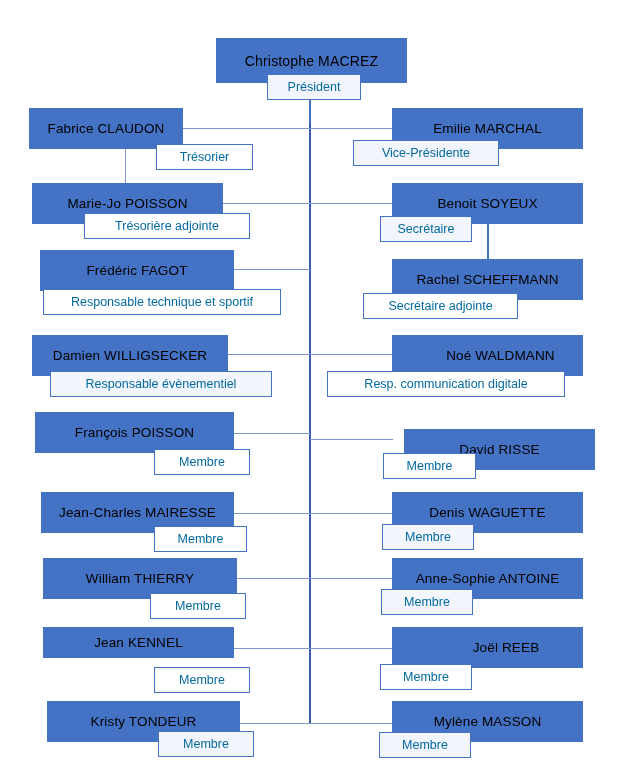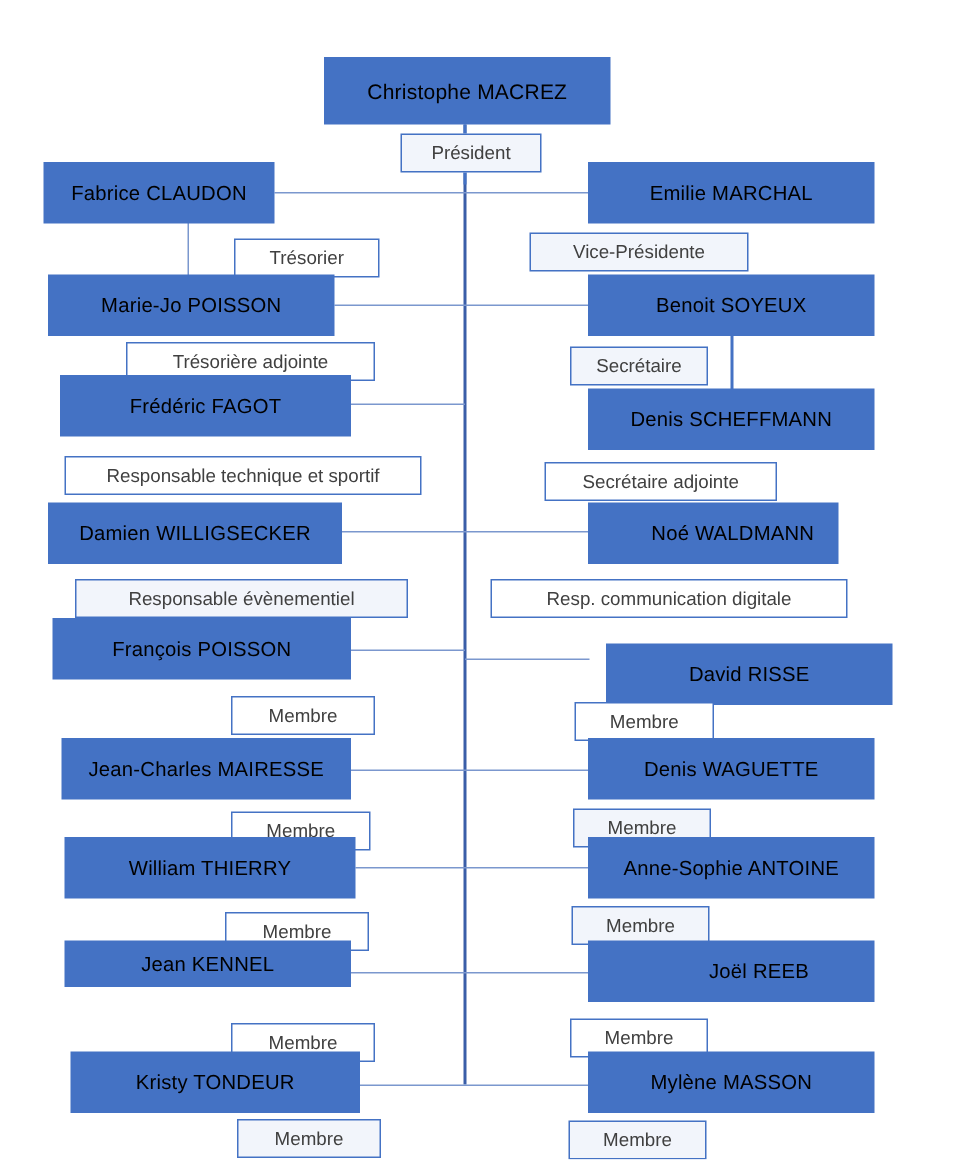--- a/index.html
+++ b/index.html
@@ -43,30 +43,29 @@
     white-space: nowrap;
   }
   .node.root {
     font-size: 14px;
   }
   
   .role {
     position: absolute;
     background: #FFFFFF;
     border: 1px solid #4472C4;
-    color: #404040;
+    color: #0369a1;
     font-size: 12.5px;
     display: flex;
     align-items: center;
     justify-content: center;
     box-sizing: border-box;
     padding: 0 7px;
     white-space: nowrap;
     height: 26px;
-    margin-top: 15px;
   }
   .role.tinted {
     background: #F2F5FB;
   }
 </style>
 </head>
 <body>
 
 <div id="chart">
 
@@ -127,24 +126,24 @@
 
   <div class="node" style="left:47px; top:701px; width:193px; height:41px;">Kristy TONDEUR</div>
   <div class="role tinted" style="left:158px; top:731px; width:96px;">Membre</div>
 
   <div class="node" style="left:392px; top:108px; width:191px; height:41px;">Emilie MARCHAL</div>
   <div class="role tinted" style="left:353px; top:140px; width:146px;">Vice-Présidente</div>
 
   <div class="node" style="left:392px; top:183px; width:191px; height:41px;">Benoit SOYEUX</div>
   <div class="role tinted" style="left:380px; top:216px; width:92px;">Secrétaire</div>
 
-  <div class="node" style="left:392px; top:259px; width:191px; height:41px;">Denis SCHEFFMANN</div>
+  <div class="node" style="left:392px; top:259px; width:191px; height:41px;">Rachel SCHEFFMANN</div>
   <div class="role" style="left:363px; top:293px; width:155px;">Secrétaire adjointe</div>
 
-  <div class="node" style="left:392px; top:335px; width:167px; height:41px;padding-left:32px;">Noé WALDMANN</div>
+  <div class="node" style="left:392px; top:335px; width:191px; height:41px;padding-left:32px;">Noé WALDMANN</div>
   <div class="role" style="left:327px; top:371px; width:238px;">Resp. communication digitale</div>
 
   <div class="node" style="left:404px; top:417px; width:191px; height:41px;margin-top:12px;">David RISSE</div>
   <div class="role" style="left:383px; top:453px; width:93px;">Membre</div>
 
   <div class="node" style="left:392px; top:492px; width:191px; height:41px;">Denis WAGUETTE</div>
   <div class="role tinted" style="left:382px; top:524px; width:92px;">Membre</div>
 
   <div class="node" style="left:392px; top:558px; width:191px; height:41px;">Anne-Sophie ANTOINE</div>
   <div class="role tinted" style="left:381px; top:589px; width:92px;">Membre</div>

